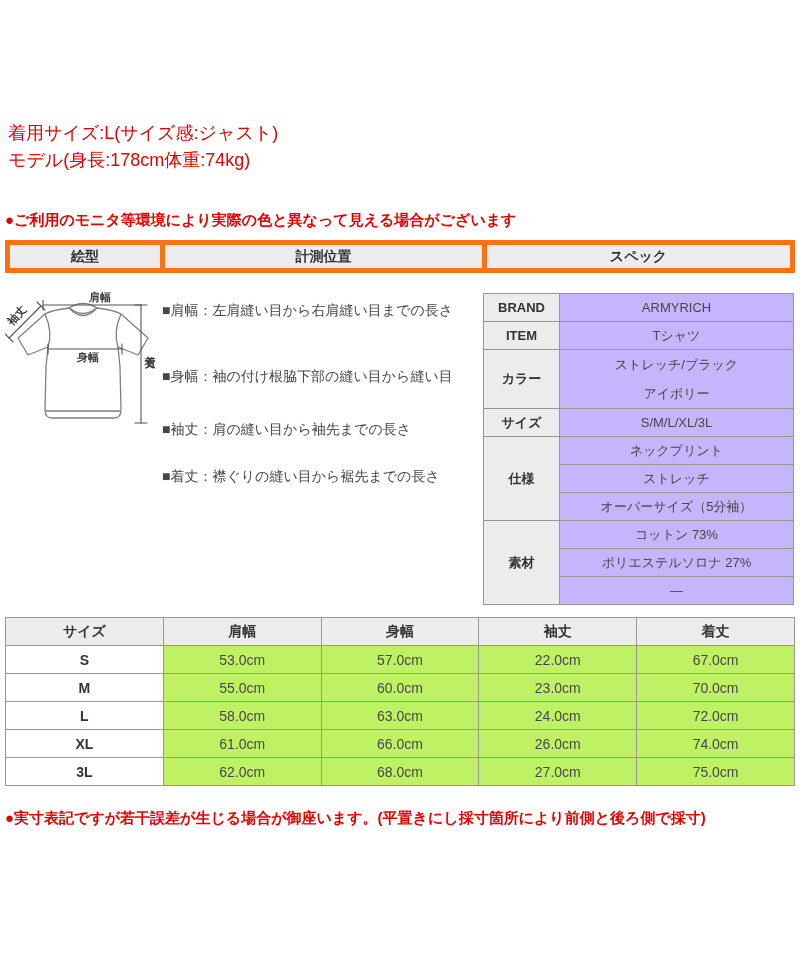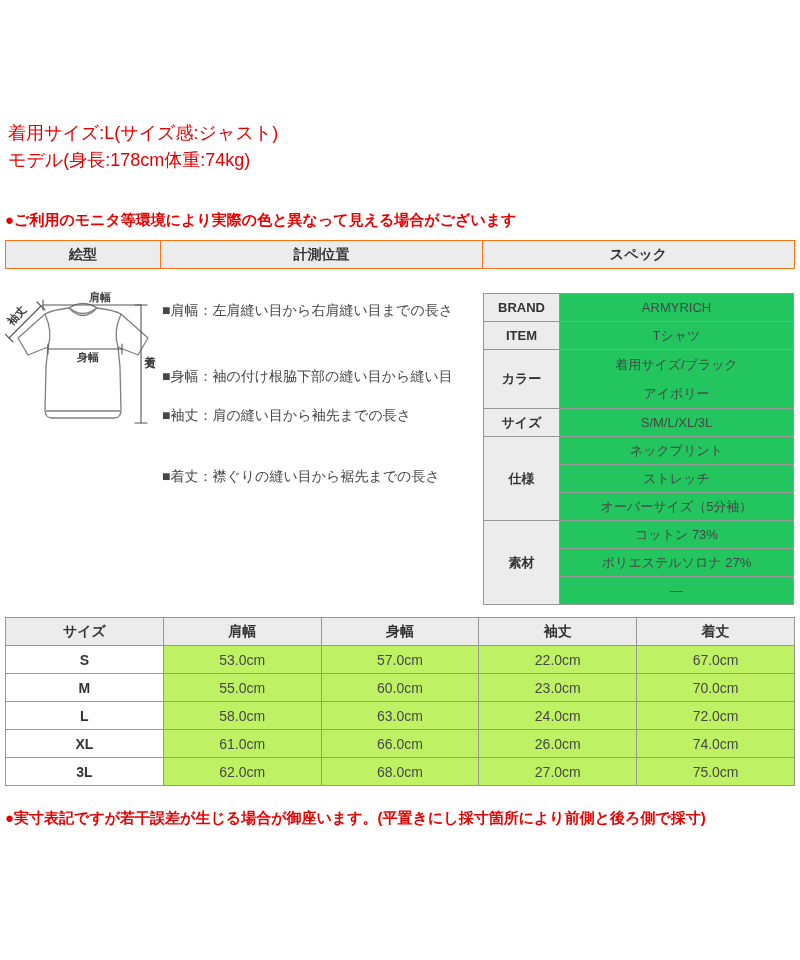--- a/index.html
+++ b/index.html
@@ -8,40 +8,40 @@
   .page { position: relative; width: 800px; height: 960px; background: #ffffff; overflow: hidden; }
 
   
   .top-info { position: absolute; left: 8px; top: 120px; color: #e60000; font-size: 18px; line-height: 27px; }
   .red-note { position: absolute; left: 5px; color: #e60000; font-weight: bold; font-size: 15px; white-space: nowrap; }
   .note1 { top: 199px; margin-top: 12px; }
   .note2 { top: 809px; }
 
   
   .header-table { position: absolute; left: 5px; top: 240px; width: 790px; border-collapse: collapse; table-layout: fixed; }
-  .header-table td { border: 1px solid #f97316; background: #ececec; height: 28px; text-align: center; vertical-align: middle; font-size: 14px; font-weight: bold; color: #333; }
+  .header-table td { border: 5px solid #f97316; background: #ececec; height: 28px; text-align: center; vertical-align: middle; font-size: 14px; font-weight: bold; color: #333; }
 
   
   .diagram { position: absolute; left: 5px; top: 292px; width: 158px; height: 142px; }
   .diagram svg { position: absolute; left: 0; top: 0; }
   .lbl { position: absolute; font-size: 11px; font-weight: bold; color: #3d3d3d; line-height: 1; white-space: nowrap; }
   .lbl-shoulder { left: 84px; top: 0px; }
   .lbl-sleeve { left: 1px; top: 18px; transform: rotate(-47deg); transform-origin: center; }
   .lbl-width { left: 72px; top: 60px; }
   .lbl-length { left: 139px; top: 55px; writing-mode: vertical-rl; letter-spacing: 1px; }
 
   
   .guide { position: absolute; left: 162px; top: 295px; width: 320px; height: 210px; }
   .guide-item { position: absolute; left: 0; font-size: 14px; color: #474747; white-space: nowrap; }
-  .g0 { top: 7px; } .g1 { top: 73px; } .g2 { top: 112px; } .g3 { top: 173px; }
+  .g0 { top: 7px; } .g1 { top: 73px; } .g2 { top: 126px; } .g3 { top: 173px; }
 
   
   .spec-table { position: absolute; left: 483px; top: 293px; width: 311px; border-collapse: collapse; font-size: 13px; table-layout: fixed; }
   .spec-table th { width: 76px; background: #ececec; font-weight: bold; color: #333; border: 1px solid #979797; height: 28px; text-align: center; vertical-align: middle; }
-  .spec-table td { border: 1px solid #979797; height: 28px; text-align: center; vertical-align: middle; color: #474747; background: #22c55e; }
+  .spec-table td { border: 1px solid #979797; height: 28px; text-align: center; vertical-align: middle; color: #474747; background: #c4b5fd; }
   .spec-table td.tall { height: 58px; padding: 0; }
   .color-line { line-height: 29px; }
 
   
   .size-table { position: absolute; left: 5px; top: 617px; width: 790px; border-collapse: collapse; table-layout: fixed; font-size: 14px; }
   .size-table th, .size-table td { border: 1px solid #979797; height: 28px; text-align: center; vertical-align: middle; }
   .size-table thead th { background: #ececec; font-weight: bold; color: #333; }
   .size-table tbody th { background: #ffffff; font-weight: bold; color: #333; }
   .size-table tbody td { color: #474747; font-weight: normal; background: #bef264; }
 </style>
@@ -116,21 +116,21 @@
       <th>BRAND</th>
       <td>ARMYRICH</td>
     </tr>
     <tr>
       <th>ITEM</th>
       <td>Tシャツ</td>
     </tr>
     <tr>
       <th>カラー</th>
       <td class="tall">
-        <div class="color-line">着用サイズ/ブラック</div>
+        <div class="color-line">ストレッチ/ブラック</div>
         <div class="color-line">アイボリー</div>
       </td>
     </tr>
     <tr>
       <th>サイズ</th>
       <td>S/M/L/XL/3L</td>
     </tr>
     <tr>
       <th rowspan="3">仕様</th>
       <td>ネックプリント</td>

